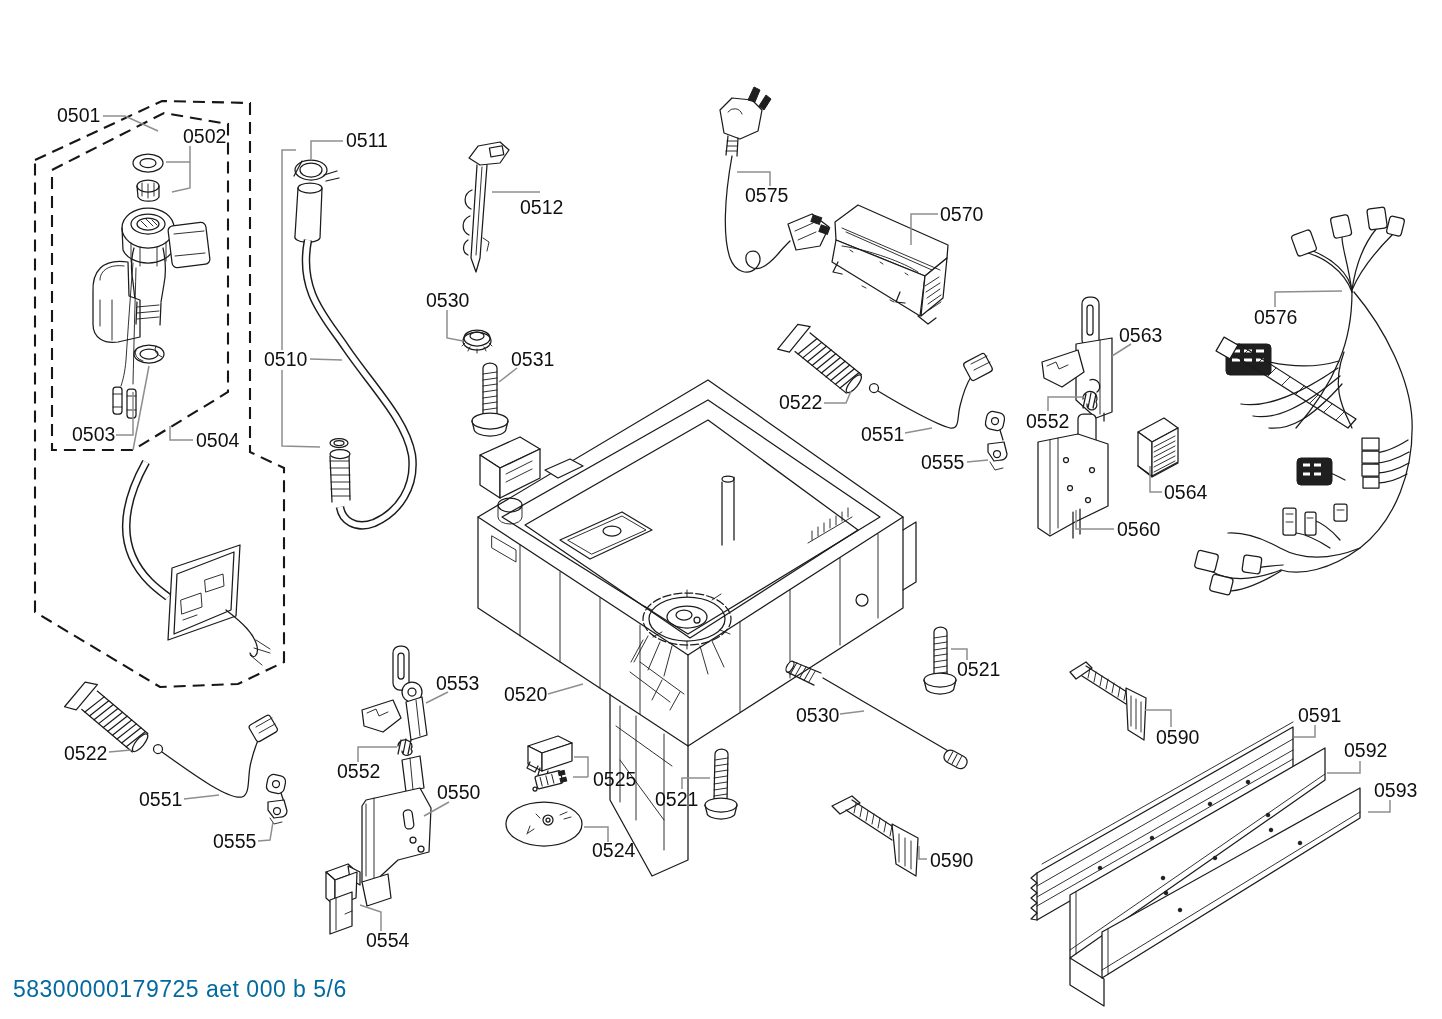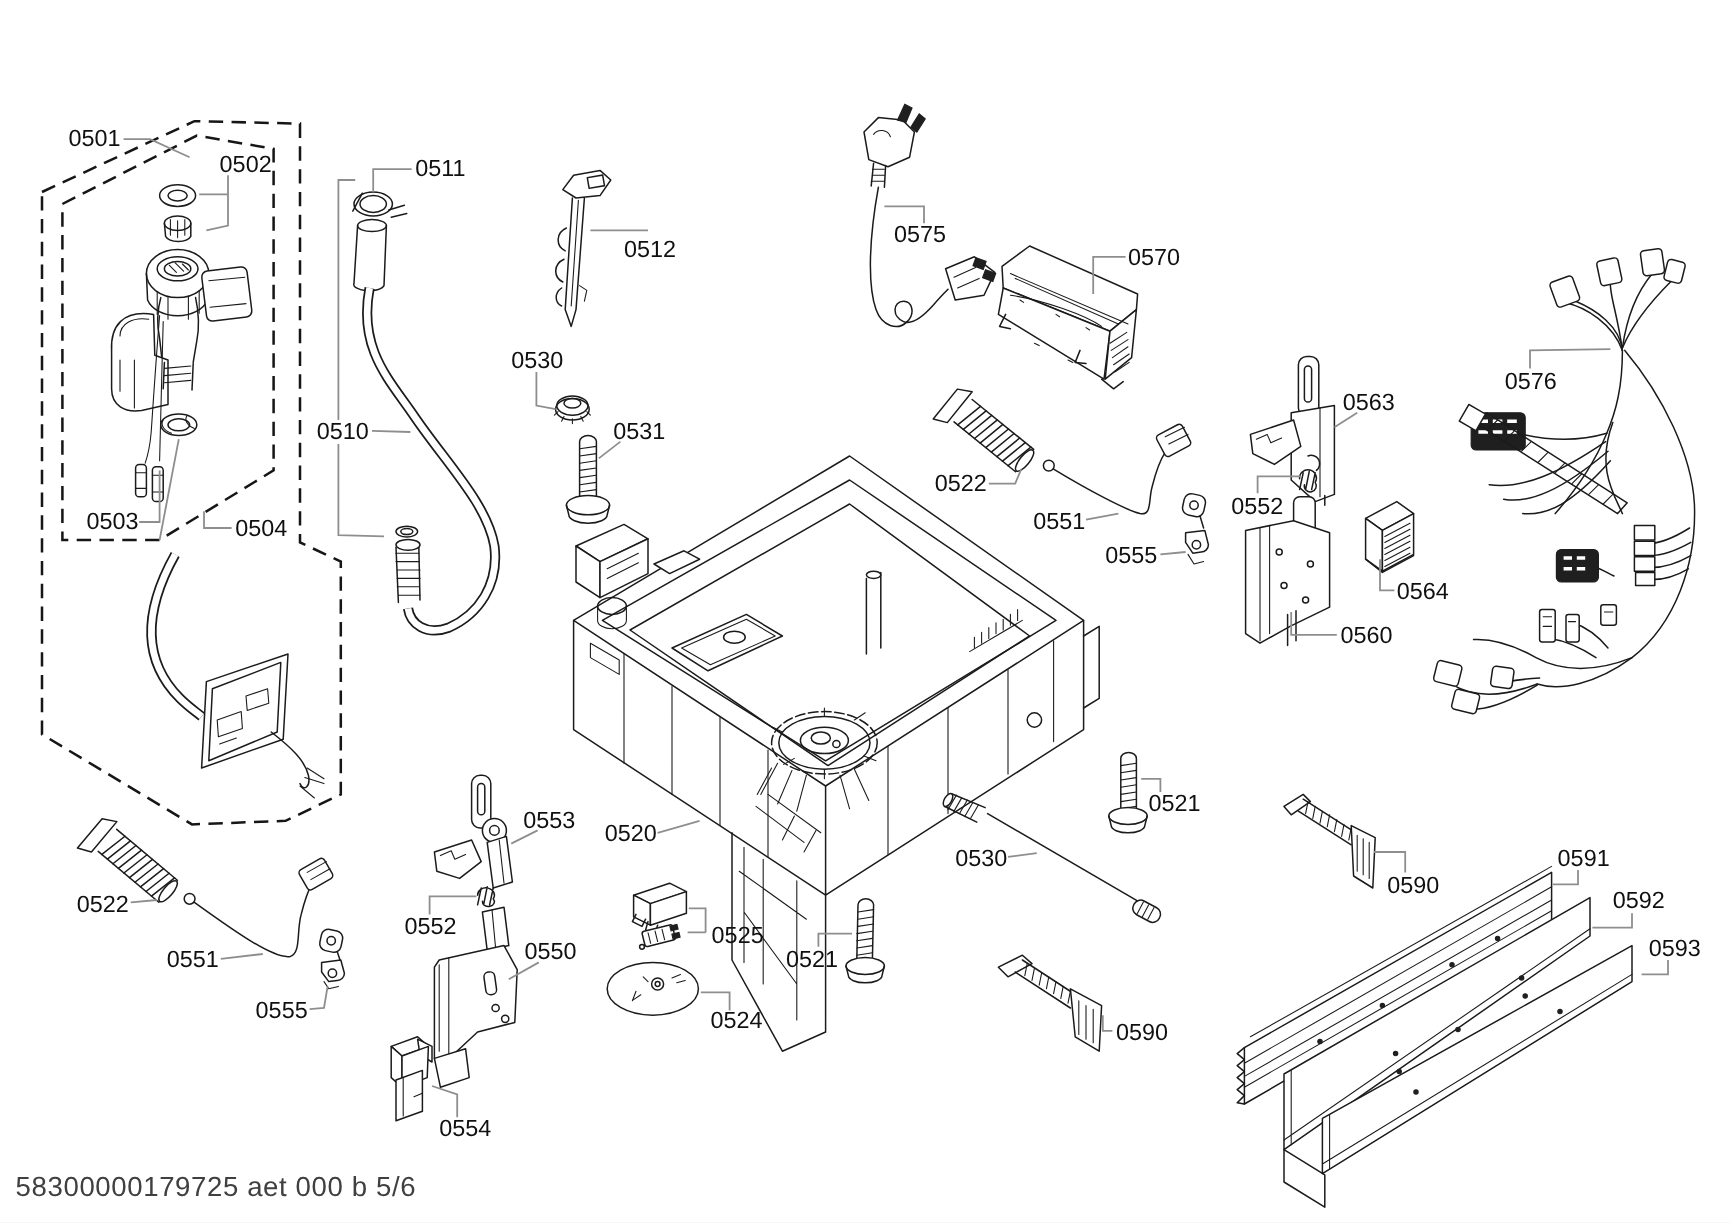--- a/index.html
+++ b/index.html
@@ -9,21 +9,21 @@
   
   .ln{fill:none;stroke:#1b1b1b;stroke-width:1.25;stroke-linecap:round;stroke-linejoin:round;}
   .fw{fill:#ffffff;stroke:#1b1b1b;stroke-width:1.25;stroke-linejoin:round;}
   .thin{stroke-width:0.9;}
   .dash{fill:none;stroke:#161616;stroke-width:2.1;stroke-dasharray:12 7;stroke-linejoin:miter;}
   .leader{fill:none;stroke:#8e8e8e;stroke-width:1.5;}
   .dark{fill:#1f1f1f;stroke:#1f1f1f;stroke-width:1;}
   .hoseO{fill:none;stroke:#1b1b1b;stroke-width:8.5;}
   .hoseI{fill:none;stroke:#ffffff;stroke-width:5.6;}
   .lbl{font-family:"Liberation Sans",sans-serif;font-size:19.5px;fill:#101010;}
-  .footer{position:absolute;left:13px;top:976px;font-size:23px;color:#404040;
+  .footer{position:absolute;left:13px;top:976px;font-size:23px;color:#0369a1;
           letter-spacing:0.5px;white-space:pre;}
 </style>
 </head>
 <body>
 
 <div class="page">
 <svg width="1442" height="1019" viewBox="0 0 1442 1019">
 
   <g>
     <polygon class="dash" points="35,160 162,101 250,103 250,452 284,468 284,662 238,684 160,687 35,612"></polygon>

